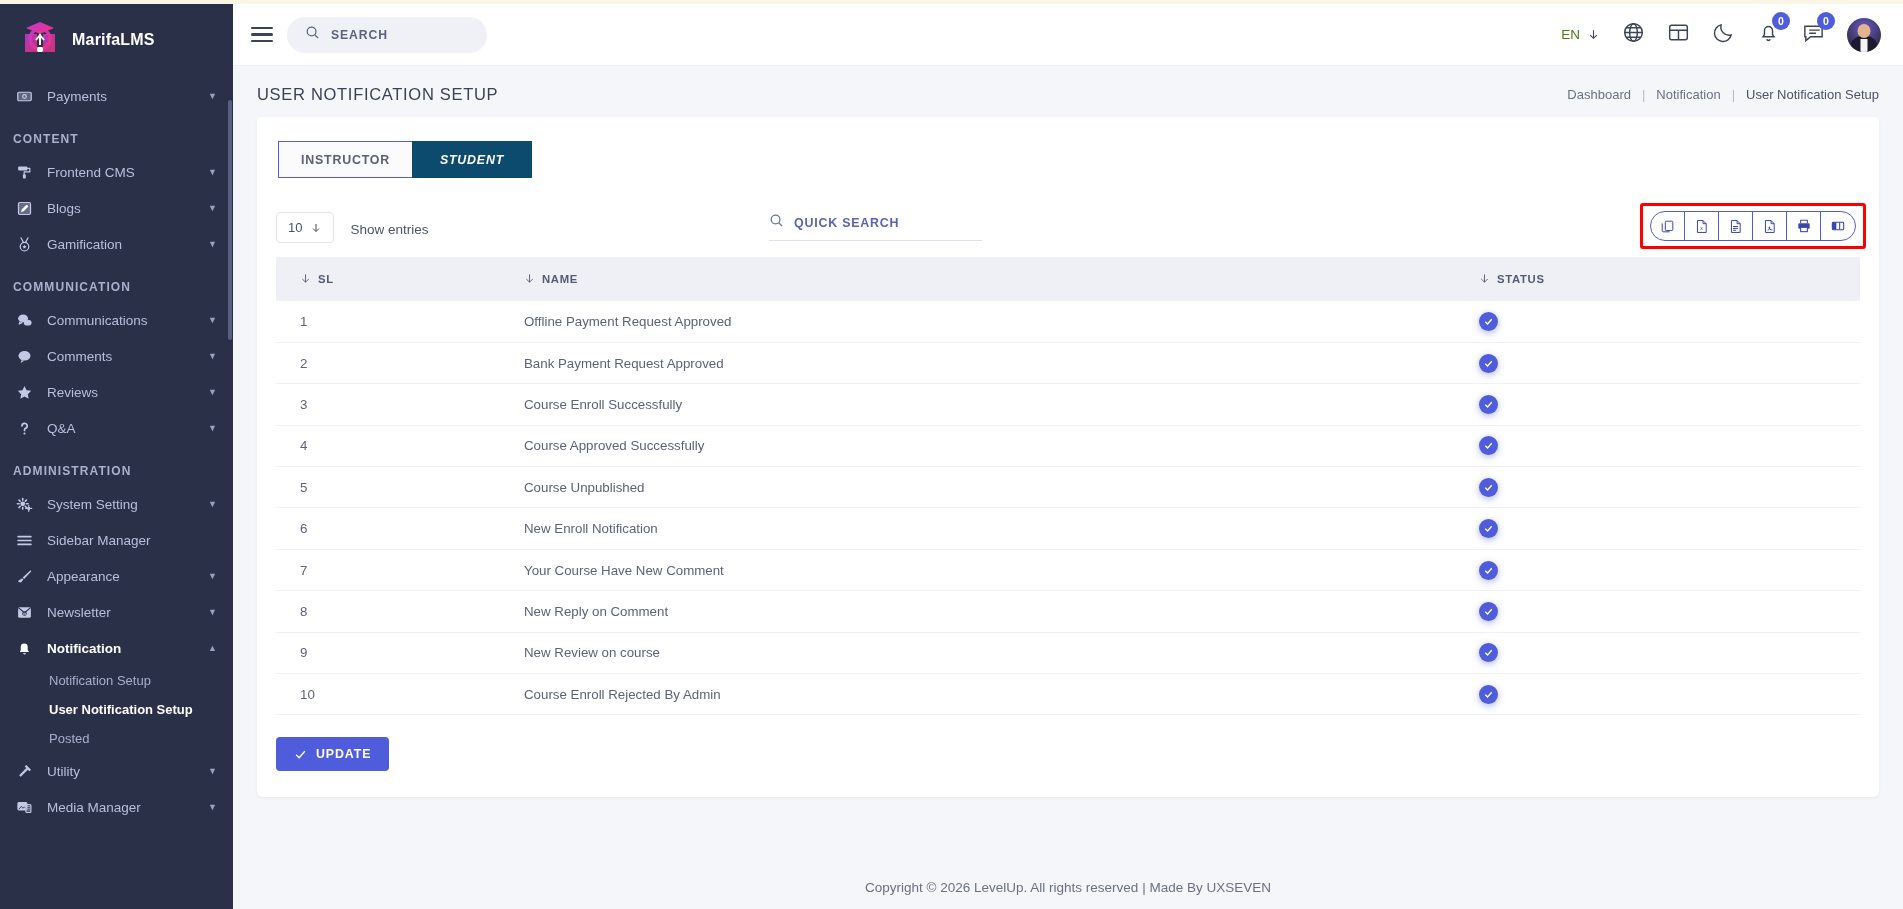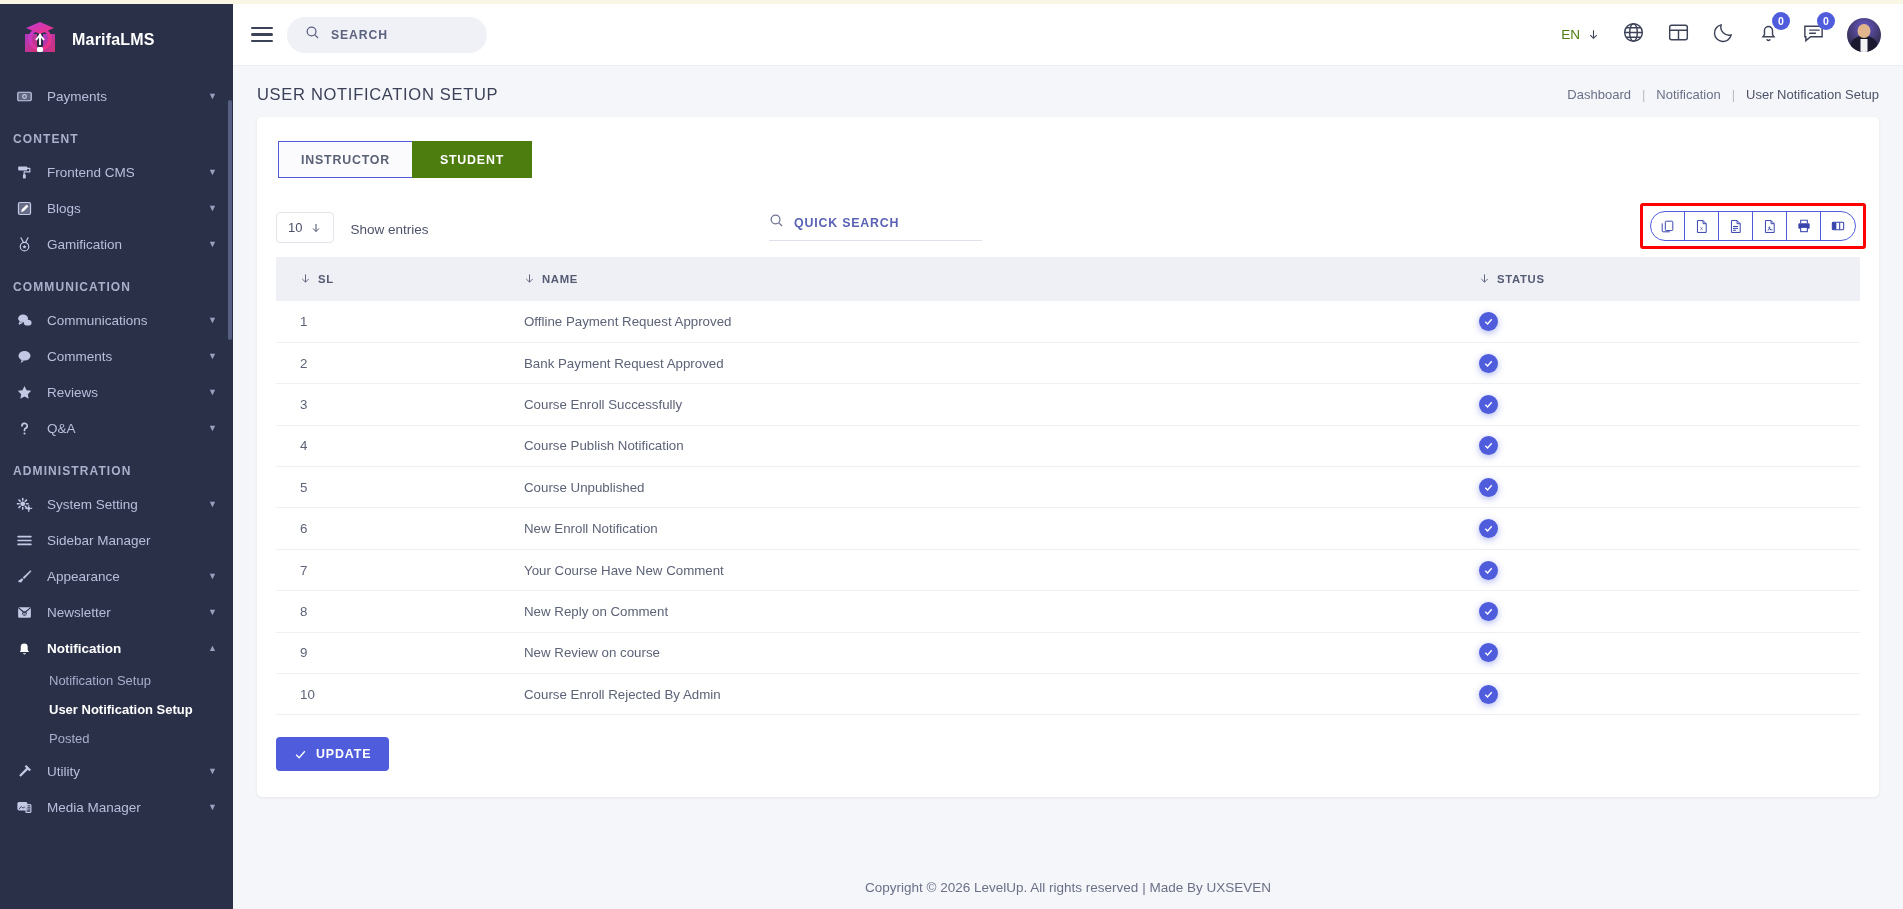--- a/index.html
+++ b/index.html
@@ -146,21 +146,21 @@
   .tab {
     height: 37px; min-width: 120px; padding: 0 22px;
     display: flex; align-items: center; justify-content: center;
     font-size: 12.4px; letter-spacing: .8px; font-weight: 600;
     cursor: pointer;
   }
   .tab.inactive {
     background: #fbfbfd; color: #5a6075;
     border: 1px solid #4f5ddd; border-right: none;
   }
-  .tab.active { background: #4d7c0f; color: #fff; }
+  .tab.active { background: #0c4a6e; color: #fff; font-style: italic; }
 
   .toolsrow {
     display: flex; align-items: flex-end;
     margin-top: 19px; position: relative; min-height: 46px;
   }
   .lenbox {
     display: flex; align-items: center; gap: 8px;
     border: 1px solid #e2e4ec; border-radius: 4px;
     height: 31px; padding: 0 11px; cursor: pointer;
     color: #4a5068; font-size: 13px; background: #fff;
@@ -648,21 +648,21 @@
                 <td class="col-sl">3</td>
                 <td class="col-name">Course Enroll Successfully</td>
                 <td class="col-status"><span class="check-ico">
                     <svg width="11" height="11" viewBox="0 0 24 24" fill="none" stroke="#fff" stroke-width="3">
                       <path d="M5 12.5 L10 17.5 L19 7"></path>
                     </svg>
                   </span></td>
               </tr>
               <tr>
                 <td class="col-sl">4</td>
-                <td class="col-name">Course Publish Notification</td>
+                <td class="col-name">Course Approved Successfully</td>
                 <td class="col-status"><span class="check-ico">
                     <svg width="11" height="11" viewBox="0 0 24 24" fill="none" stroke="#fff" stroke-width="3">
                       <path d="M5 12.5 L10 17.5 L19 7"></path>
                     </svg>
                   </span></td>
               </tr>
               <tr>
                 <td class="col-sl">5</td>
                 <td class="col-name">Course Unpublished</td>
                 <td class="col-status"><span class="check-ico">

